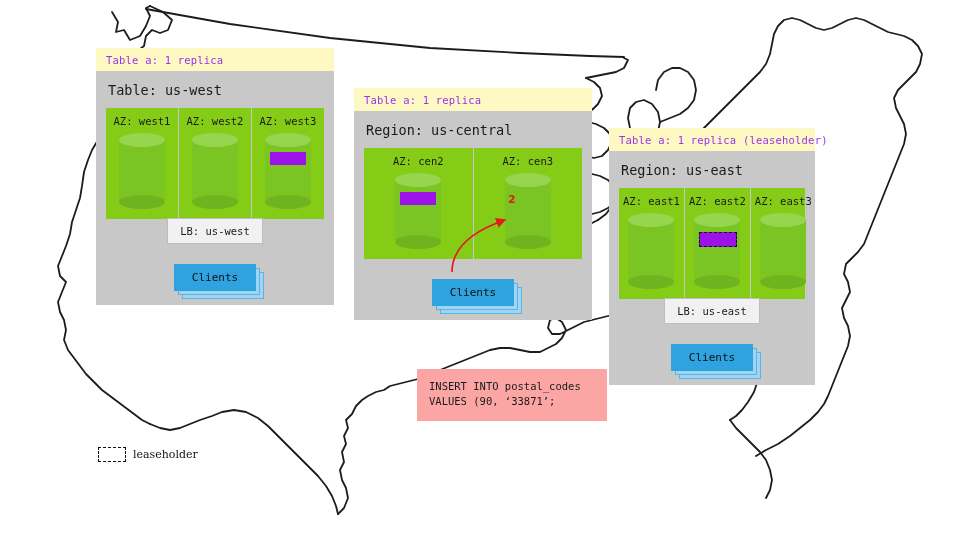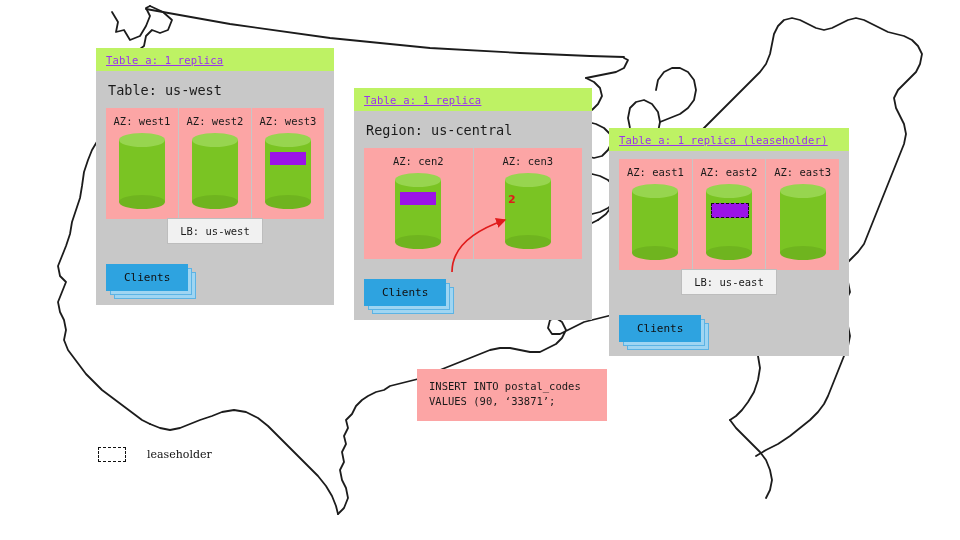--- a/index.html
+++ b/index.html
@@ -9,37 +9,36 @@
     font-family:"DejaVu Sans Mono","Liberation Mono",monospace;
   }
   #stage{position:absolute;left:0;top:0;width:960px;height:540px;}
 
   
   #map-layer{position:absolute;left:0;top:0;width:960px;height:540px;z-index:1;}
 
   
   .region{position:absolute;z-index:2;}
   .region-head{
-    background:#bef264;
+    background:#fef9c3;
     padding:6px 10px 5px 10px;
     font-size:10.5px;
     color:#9a33ee;
     letter-spacing:0.2px;
     white-space:nowrap;
-    text-decoration:underline;
   }
   .region-body{
     background:#c8c8c8;
     padding:8px 10px 14px 10px;
   }
   .region-title{
     font-size:13.5px;color:#1a1a1a;margin:3px 0 10px 2px;white-space:nowrap;
   }
   .az-row{
-    background:#fca5a5;display:flex;
+    background:#84cc16;display:flex;
   }
   .az-cell{
     flex:1;padding:7px 4px 10px 4px;text-align:center;position:relative;
   }
   .az-cell + .az-cell{border-left:1px solid #c6c6c6;text-align:center;}
   .az-label{font-size:10.5px;color:#1a1a1a;white-space:nowrap;margin-bottom:6px;}
 
   
   .cyl{position:relative;margin:0 auto;}
   .cyl .body{
@@ -62,21 +61,21 @@
   
   .lb-box{
     background:#f1f1f1;border:1px solid #bdbdbd;
     font-size:10.5px;color:#1a1a1a;text-align:center;
     padding:6px 12px;white-space:nowrap;
     position:relative;z-index:4;
   }
   .lb-wrap{display:flex;justify-content:center;margin-top:-1px;align-items:flex-end;}
 
   
-  .clients-wrap{display:flex;justify-content:flex-start;margin-top:20px;}
+  .clients-wrap{display:flex;justify-content:center;margin-top:20px;}
   .clients{position:relative;}
   .clients .sheet{
     position:absolute;background:#9fd5f2;border:1px solid #5cb3e4;
   }
   .clients .face{
     position:relative;background:#2ea3e0;
     font-size:11px;color:#101010;text-align:center;
     padding:7px 18px;white-space:nowrap;
   }
 
@@ -89,21 +88,21 @@
 
   
   .step-num{
     position:absolute;z-index:6;color:#e01b1b;font-size:11px;
     font-family:"DejaVu Sans","Liberation Sans",sans-serif;font-weight:600;
   }
   #arrow-layer{position:absolute;left:0;top:0;width:960px;height:540px;z-index:5;pointer-events:none;}
 
   
   #legend{
-    position:absolute;z-index:3;display:flex;align-items:center;gap:21px;
+    position:absolute;z-index:3;display:flex;align-items:center;gap:7px;
     font-family:"DejaVu Serif","Liberation Serif",serif;font-size:11px;color:#111;
   }
   #legend .swatch{
     width:26px;height:13px;border:1.5px dashed #111;background:transparent;
   }
 </style>
 </head>
 <body>
 
 <div id="stage">
@@ -257,23 +256,24 @@
       <div class="clients-wrap">
         <div class="clients">
           <div class="sheet" style="left:8px;top:8px;right:-8px;bottom:-8px;"></div>
           <div class="sheet" style="left:4px;top:4px;right:-4px;bottom:-4px;"></div>
           <div class="face">Clients</div>
         </div>
       </div>
     </div>
   </div>
 
-  <div class="region" id="r-east" style="left:609px;top:128px;width:240px;">
+  <div class="region" id="r-east" style="left:609px;top:128px;width:206px;">
     <div class="region-head">Table a: 1 replica (leaseholder)</div>
     <div class="region-body">
+      <div class="region-title">Region: us-east</div>
       <div class="az-row">
         <div class="az-cell">
           <div class="az-label">AZ: east1</div>
           <div class="cyl" style="width:46px;height:76px;">
             <div class="body" style="top:7px;bottom:7px;"></div>
             <div class="top" style="height:14px;"></div>
             <div class="bot" style="height:14px;"></div>
           </div>
         </div>
         <div class="az-cell">

